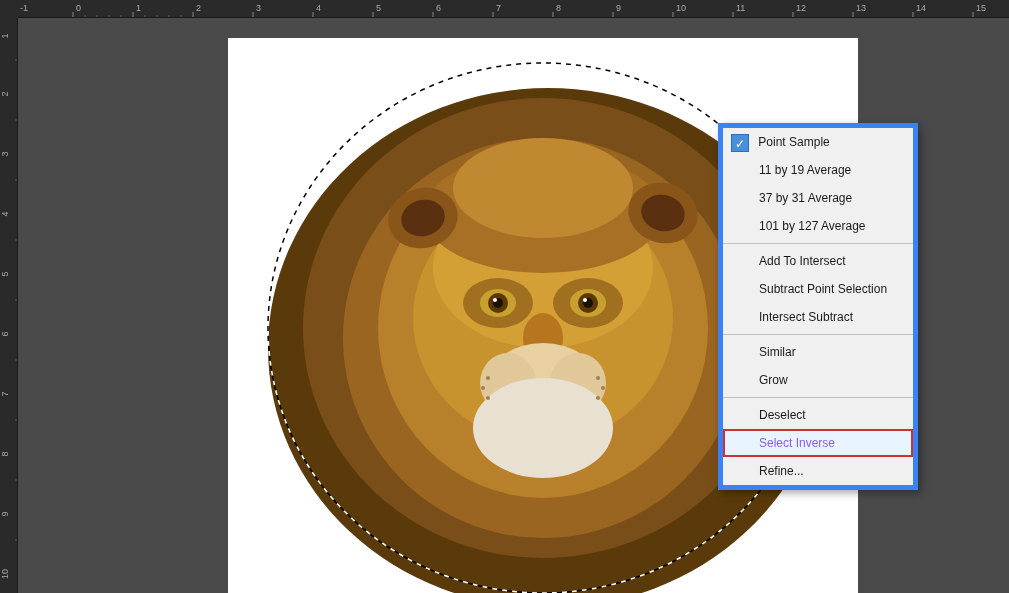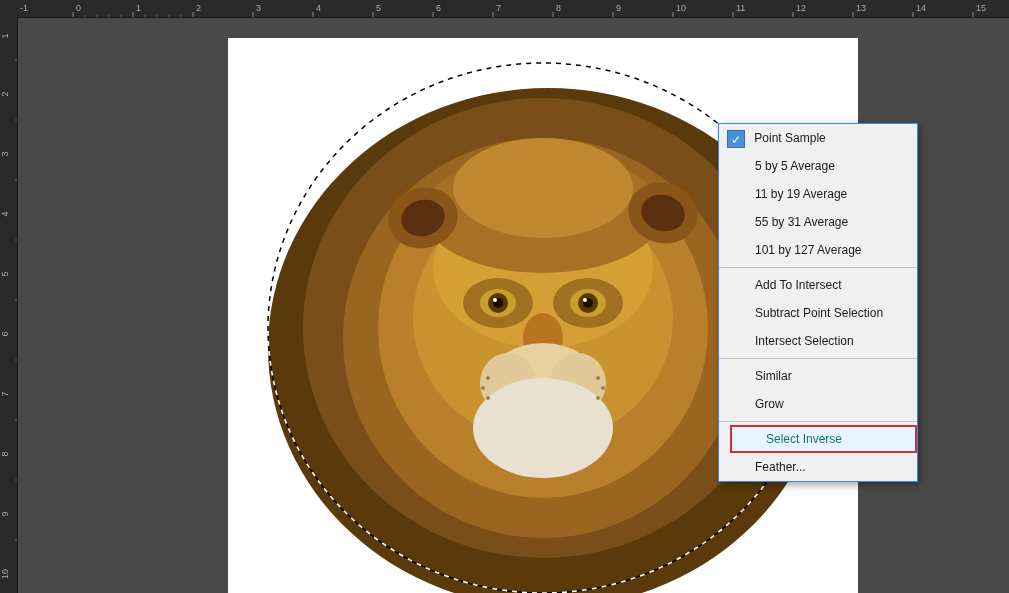--- a/index.html
+++ b/index.html
@@ -74,21 +74,21 @@
       50% { border-color: #fff; }
     }
 
     
     .context-menu {
       position: absolute;
       top: 105px;
       left: 700px;
       width: 200px;
       background: #f0f0f0;
-      border: 1px solid #3b82f6;
+      border: 5px solid #3b82f6;
       box-shadow: 3px 3px 8px rgba(0,0,0,0.35);
       z-index: 100;
     }
 
     .menu-item {
       padding: 4px 20px 4px 36px;
       cursor: pointer;
       white-space: nowrap;
       font-size: 12px;
       color: #1a1a1a;
@@ -116,23 +116,22 @@
 
     .menu-separator {
       height: 1px;
       background-color: #c0c0c0;
       margin: 3px 0;
     }
 
     .menu-item.highlighted-outlined {
       background-color: #e8f4ff;
       border: 2px solid #cc3333;
-      color: #0f766e;
+      color: #8b5cf6;
       padding: 2px 18px 2px 34px;
-      margin-left: 11px;
     }
 
     
     .ruler-top-content {
       position: absolute;
       top: 0;
       left: 18px;
       right: 0;
       height: 18px;
       background-color: #2a2a2a;
@@ -293,68 +292,68 @@
   </div>
 
   <div class="context-menu">
 
     <div class="menu-item checked-blue">
       <span class="check-box">✓</span>
       <span>Point Sample</span>
     </div>
 
 
-    <div class="menu-item">
-      <span>5 by 5 Average</span>
-    </div>
 
     <div class="menu-item">
       <span>11 by 19 Average</span>
     </div>
 
     <div class="menu-item">
-      <span>55 by 31 Average</span>
+      <span>37 by 31 Average</span>
     </div>
 
 
     <div class="menu-item">
       <span>101 by 127 Average</span>
     </div>
 
     <div class="menu-separator"></div>
 
     <div class="menu-item">
       <span>Add To Intersect</span>
     </div>
 
     <div class="menu-item">
       <span>Subtract Point Selection</span>
     </div>
 
     <div class="menu-item">
-      <span>Intersect Selection</span>
+      <span>Intersect Subtract</span>
     </div>
 
     <div class="menu-separator"></div>
 
     <div class="menu-item">
       <span>Similar</span>
     </div>
 
     <div class="menu-item">
       <span>Grow</span>
     </div>
 
     <div class="menu-separator"></div>
 
+    <div class="menu-item">
+      <span>Deselect</span>
+    </div>
 
     <div class="menu-item highlighted-outlined">
       <span>Select Inverse</span>
     </div>
 
     <div class="menu-item">
-      <span>Feather...</span>
+      <span>Refine...</span>
     </div>
 
 
   </div>
 
 </div>
 
 </body></html>

